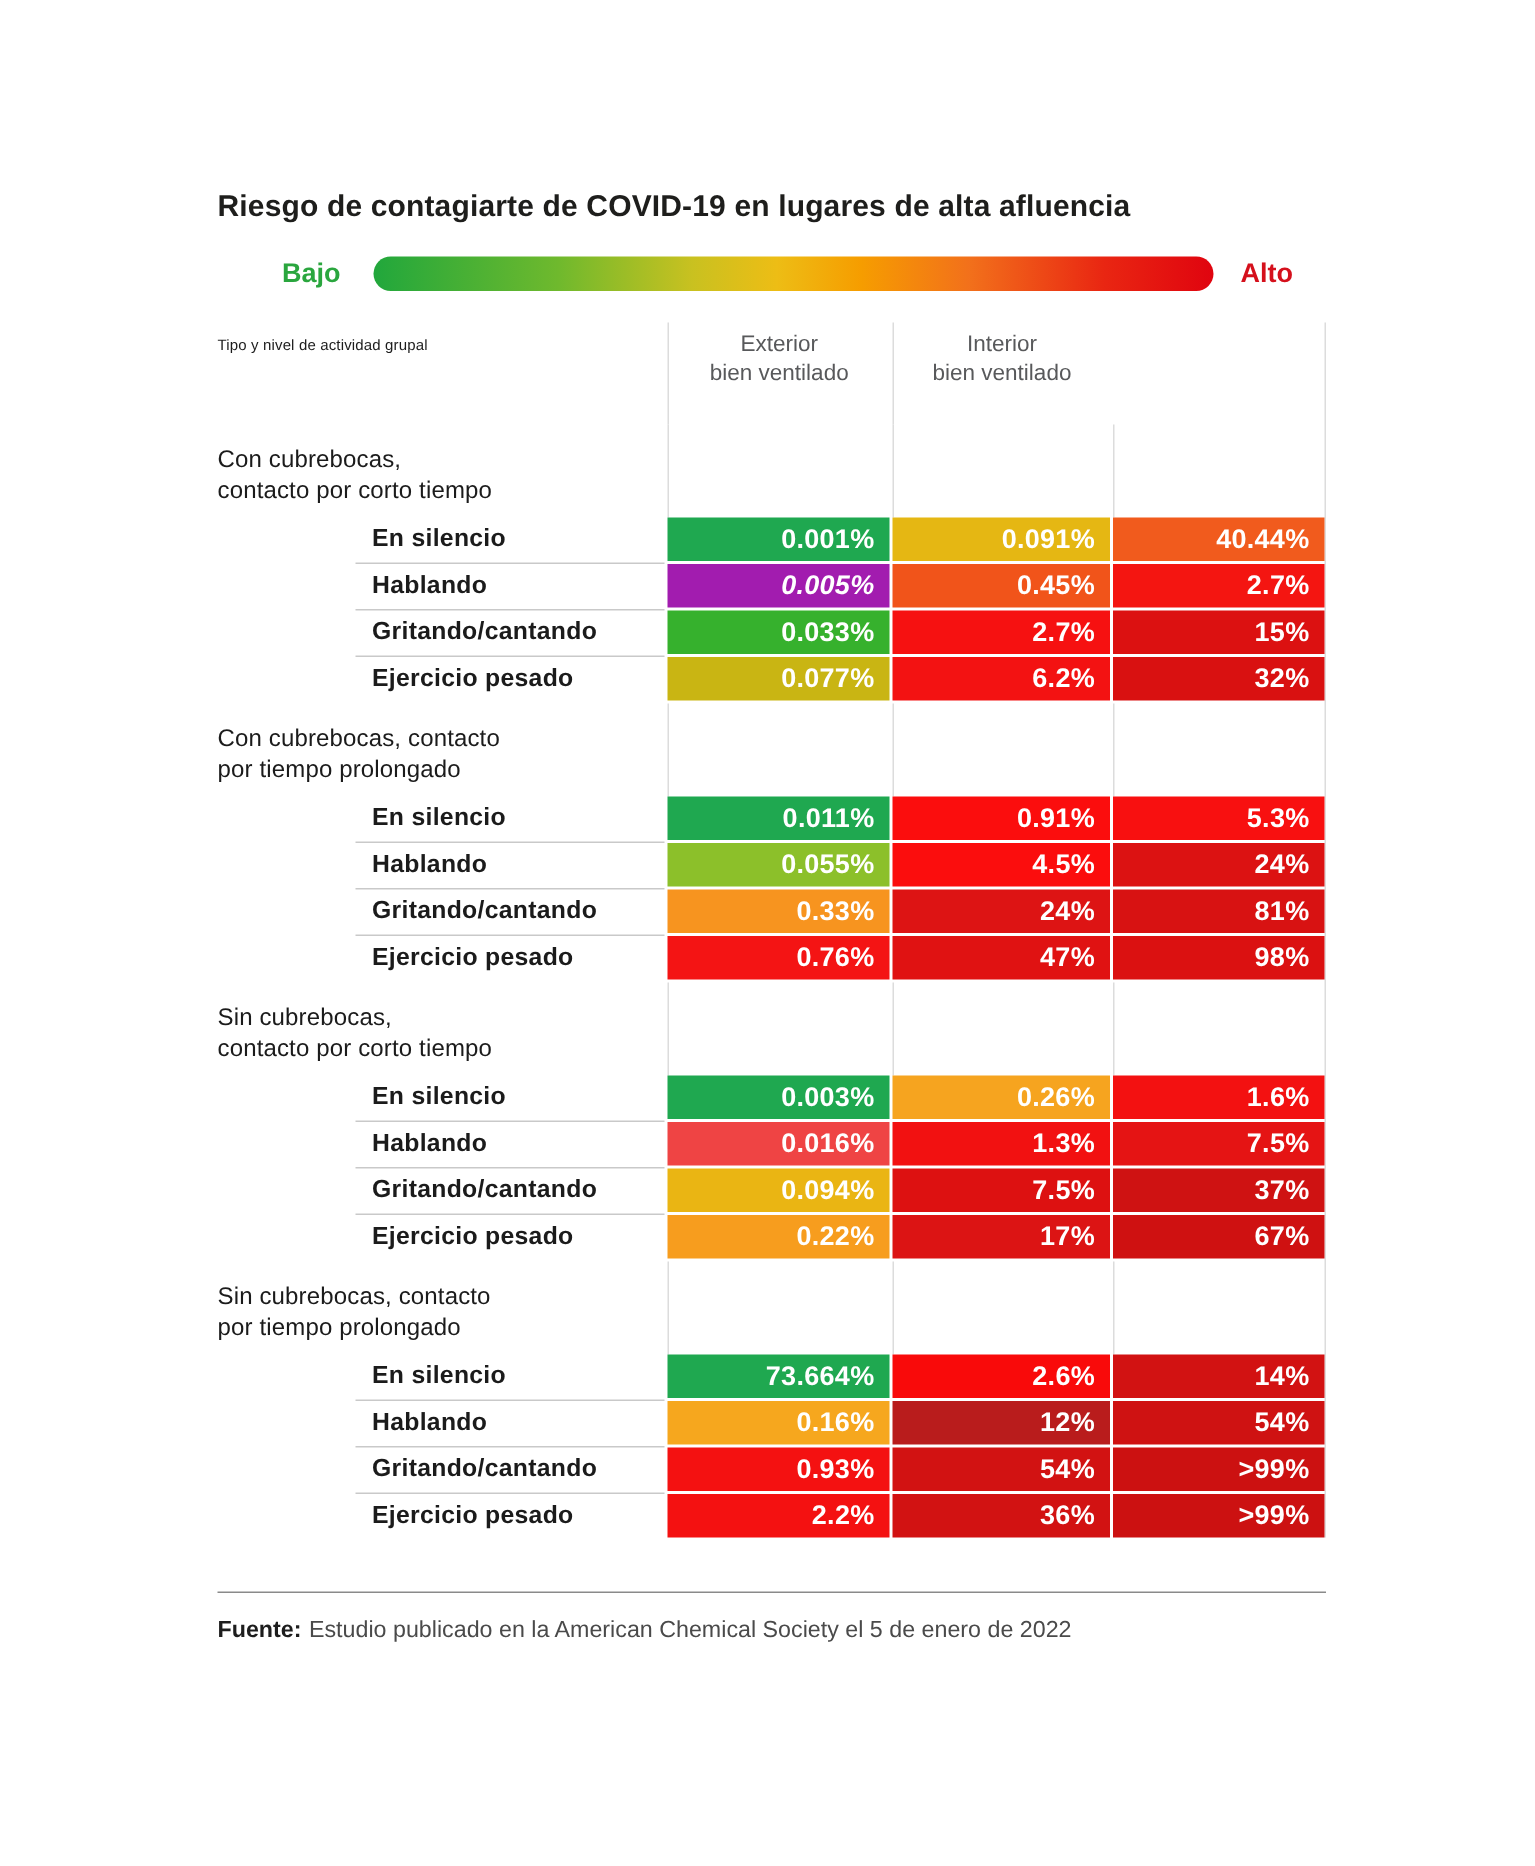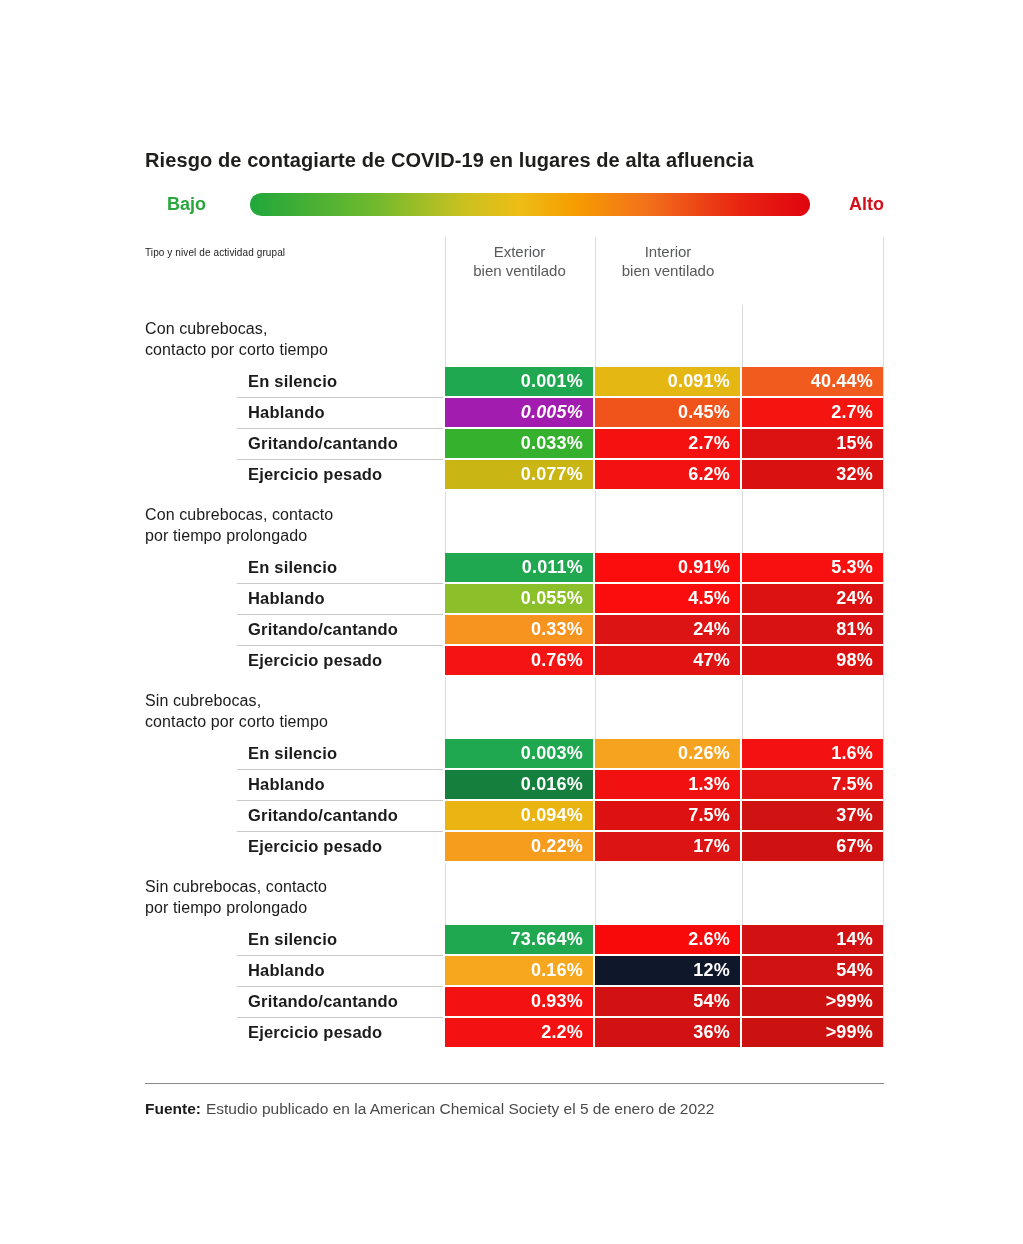--- a/index.html
+++ b/index.html
@@ -2,25 +2,25 @@
 <html><head>
 <meta charset="utf-8">
 <style>
   * { margin:0; padding:0; box-sizing:border-box; }
   html,body { background:#ffffff; }
   body {
     width:1023px; height:1244px; position:relative; overflow:hidden;
     font-family:"Liberation Sans","DejaVu Sans",sans-serif;
     -webkit-font-smoothing:antialiased;
   }
-  .page { position:absolute; left:145px; top:149px; width:739px; }
+  .page { position:absolute; left:145px; top:127px; width:739px; }
 
   .title { font-size:20px; font-weight:700; color:#1e1e1c; letter-spacing:.1px; }
 
-  .legend { display:flex; align-items:center; margin:20px 0 0 22px; height:24px;justify-content:space-between; }
+  .legend { display:flex; align-items:center; margin:20px 0 0 43px; height:24px; }
   .legend-low  { font-size:18px; font-weight:700; }
   .legend-bar  { width:560px; height:23px; border-radius:12px; margin-left:22px; }
   .legend-high { font-size:18px; font-weight:700; margin-left:18px; }
 
   .table { margin-top:21px; border-right:1px solid #dcdcdc; padding-right:1px; }
   .grid { display:grid; grid-template-columns:298px 148px 145px 141px; column-gap:2px; }
 
   .thead { height:68px; }
   .corner { font-size:10px; color:#1c1c1c; padding-top:10px; letter-spacing:.1px; }
   .col-head {
@@ -149,21 +149,21 @@
       <div class="vline"></div>
     </div>
     <div class="grid drow">
       <div class="row-label ruled">En silencio</div>
       <div class="val" style="background: rgb(31, 168, 80);">0.003%</div>
       <div class="val" style="background: rgb(246, 164, 31);">0.26%</div>
       <div class="val" style="background: rgb(243, 17, 17);">1.6%</div>
     </div>
     <div class="grid drow">
       <div class="row-label ruled">Hablando</div>
-      <div class="val" style="background: #15803d;">0.016%</div>
+      <div class="val" style="background: #ef4444;">0.016%</div>
       <div class="val" style="background: rgb(242, 17, 17);">1.3%</div>
       <div class="val" style="background: rgb(229, 20, 20);">7.5%</div>
     </div>
     <div class="grid drow">
       <div class="row-label ruled">Gritando/cantando</div>
       <div class="val" style="background: rgb(234, 181, 19);">0.094%</div>
       <div class="val" style="background: rgb(221, 17, 17);">7.5%</div>
       <div class="val" style="background: rgb(207, 18, 18);">37%</div>
     </div>
     <div class="grid drow">
@@ -182,21 +182,21 @@
     </div>
     <div class="grid drow">
       <div class="row-label ruled">En silencio</div>
       <div class="val" style="background: rgb(31, 168, 80);">73.664%</div>
       <div class="val" style="background: rgb(249, 10, 10);">2.6%</div>
       <div class="val" style="background: rgb(210, 18, 18);">14%</div>
     </div>
     <div class="grid drow">
       <div class="row-label ruled">Hablando</div>
       <div class="val" style="background: rgb(246, 167, 30);">0.16%</div>
-      <div class="val" style="background: #0f172a;">12%</div>
+      <div class="val" style="background: #b91c1c;">12%</div>
       <div class="val" style="background: rgb(207, 18, 18);">54%</div>
     </div>
     <div class="grid drow">
       <div class="row-label ruled">Gritando/cantando</div>
       <div class="val" style="background: rgb(244, 17, 17);">0.93%</div>
       <div class="val" style="background: rgb(210, 18, 18);">54%</div>
       <div class="val" style="background: rgb(204, 17, 17);">&gt;99%</div>
     </div>
     <div class="grid drow">
       <div class="row-label">Ejercicio pesado</div>

